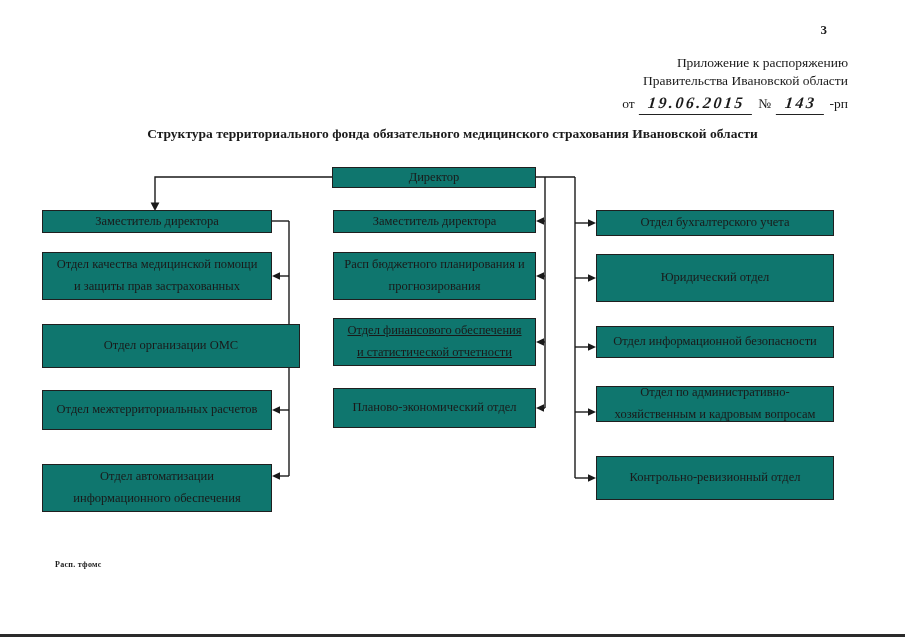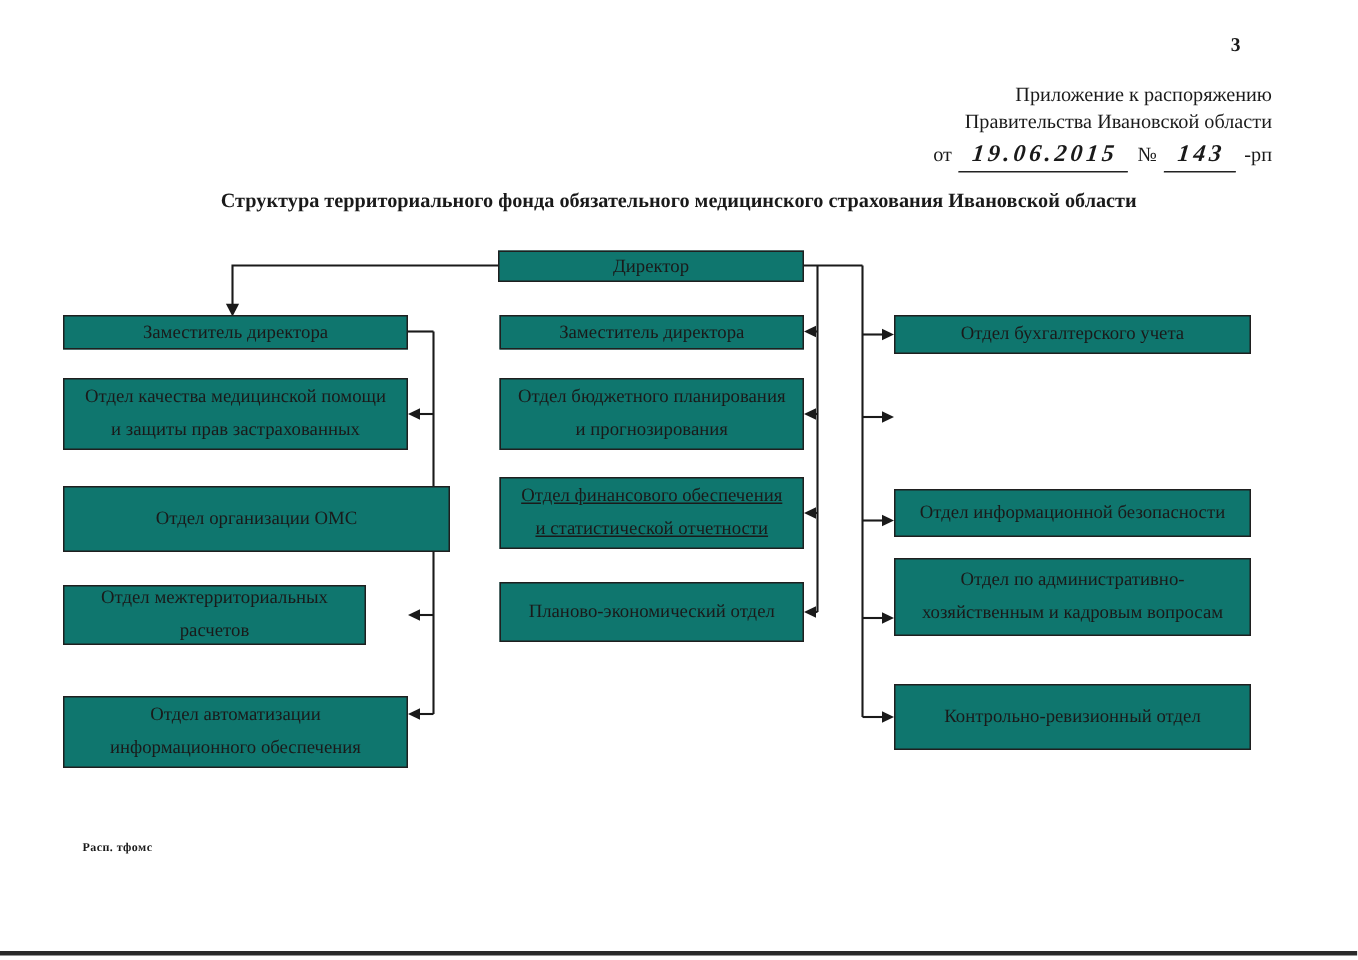--- a/index.html
+++ b/index.html
@@ -115,29 +115,30 @@
 
   <div class="title">Структура территориального фонда обязательного медицинского страхования Ивановской области</div>
 
   <div class="box" style="left:332px; top:167px; width:204px; height:21px;">Директор</div>
 
   <div class="box" style="left:42px; top:210px; width:230px; height:23px;">Заместитель директора</div>
   <div class="box" style="left:333px; top:210px; width:203px; height:23px;">Заместитель директора</div>
 
   <div class="box" style="left:42px; top:252px; width:230px; height:48px;">Отдел качества медицинской помощи и защиты прав застрахованных</div>
   <div class="box" style="left:42px; top:324px; width:258px; height:44px;">Отдел организации ОМС</div>
-  <div class="box" style="left:42px; top:390px; width:202px; height:40px;text-align:center;">Отдел межтерриториальных расчетов</div>
+  <div class="box" style="left:42px; top:390px; width:230px; height:40px;text-align:center;">Отдел межтерриториальных расчетов</div>
   <div class="box" style="left:42px; top:452px; width:230px; height:48px;margin-top:12px;">Отдел автоматизации информационного обеспечения</div>
 
-  <div class="box" style="left:333px; top:252px; width:203px; height:48px;">Отдел бюджетного планирования и прогнозирования</div>
+  <div class="box" style="left:333px; top:252px; width:203px; height:48px;">Расп бюджетного планирования и прогнозирования</div>
   <div class="box" style="left:333px; top:318px; width:203px; height:48px;text-decoration:underline;">Отдел финансового обеспечения и статистической отчетности</div>
   <div class="box" style="left:333px; top:388px; width:203px; height:40px;">Планово-экономический отдел</div>
 
   <div class="box" style="left:596px; top:210px; width:238px; height:26px;">Отдел бухгалтерского учета</div>
+  <div class="box" style="left:596px; top:254px; width:238px; height:48px;">Юридический отдел</div>
   <div class="box" style="left:596px; top:326px; width:238px; height:32px;">Отдел информационной безопасности</div>
-  <div class="box" style="left:596px; top:372px; width:238px; height:52px;">Отдел по административно-хозяйственным и кадровым вопросам</div>
+  <div class="box" style="left:596px; top:386px; width:238px; height:36px;">Отдел по административно-хозяйственным и кадровым вопросам</div>
   <div class="box" style="left:596px; top:456px; width:238px; height:44px;">Контрольно-ревизионный отдел</div>
 
   <div class="footer-note">Расп. тфомс</div>
 
   <div class="scan-edge"></div>
 
 </div>
 
 </body></html>

